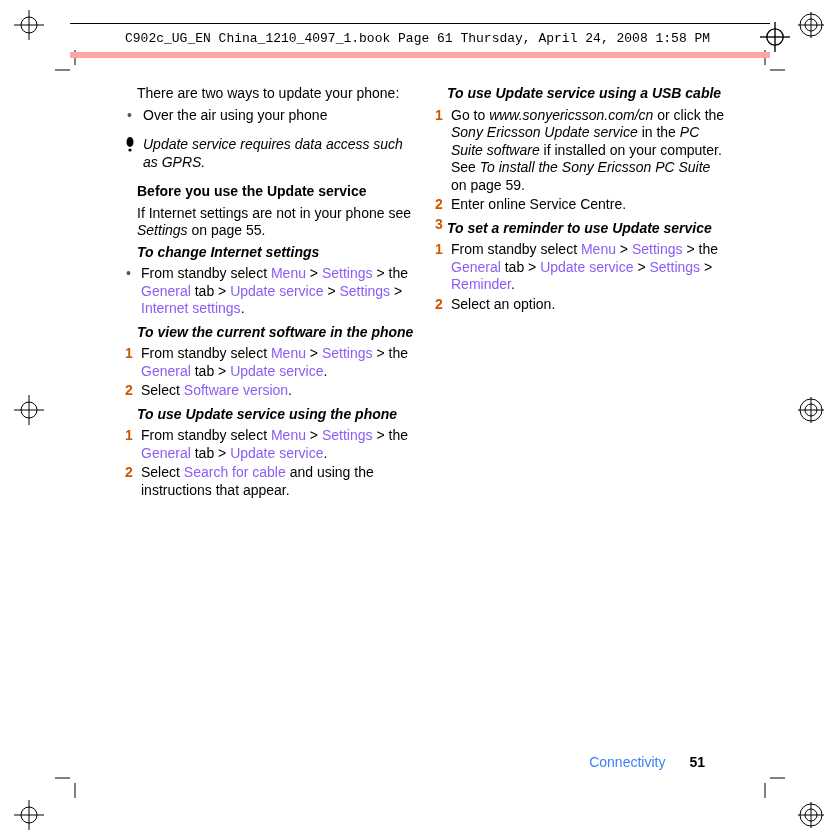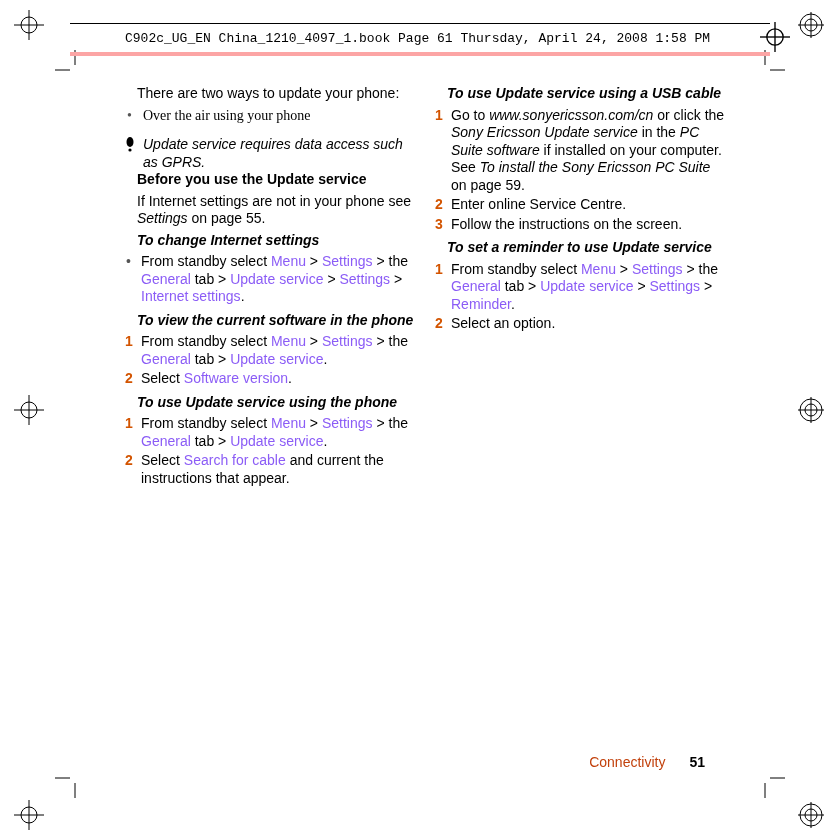--- a/index.html
+++ b/index.html
@@ -18,21 +18,21 @@
     width: 30px;
     height: 30px;
   }
   .reg-mark svg { width: 30px; height: 30px; }
   .header-line {
     position: absolute;
     top: 23px;
     left: 70px;
     right: 70px;
     border-top: 1px solid #000;
-    border-bottom: 4px solid #fca5a5;
+    border-bottom: 6px solid #fca5a5;
     height: 28px;
     display: flex;
     align-items: center;
     font-family: "Courier New", monospace;
     font-size: 13px;
     padding-left: 55px;
   }
   .crop-mark {
     position: absolute;
     width: 40px;
@@ -49,38 +49,38 @@
     column-fill: auto;
     height: 480px;
     line-height: 1.25;
   }
   .content p { margin: 0 0 4px 12px; }
   .intro { margin-bottom: 6px; }
   .bullet-list {
     list-style: none;
     padding: 0;
     margin: 0 0 12px 0;
-    font-family: Liberation Serif, serif;
   }
   .bullet-list li {
     position: relative;
     padding-left: 18px;
     margin-bottom: 2px;
   }
   .bullet-list li::before {
     content: "•";
     position: absolute;
     left: 2px;
     color: #555;
     font-size: 14px;
   }
   .note-row {
     display: flex;
     align-items: flex-start;
     gap: 8px;
+    margin-bottom: 12px;
   }
   .note-icon svg { width: 10px; height: 16px; }
   .note-text { font-style: italic; flex: 1; }
   .subheading {
     font-weight: bold;
     margin-top: 6px;
     margin-bottom: 2px;
   }
   .subheading-italic {
     font-weight: bold;
@@ -122,21 +122,21 @@
     font-size: 14px;
   }
   .hl { color: #8b5cf6; }
   .it { font-style: italic; text-align: center; }
   .footer {
     position: absolute;
     bottom: 70px;
     right: 135px;
     font-size: 14px;
   }
-  .footer .sect { color: #c2410c; margin-right: 24px; }
+  .footer .sect { color: #3b82f6; margin-right: 24px; }
   .footer .pnum { font-weight: bold; }
   .no-break { break-inside: avoid; }
 </style>
 </head>
 <body>
 
 <div class="reg-mark" style="top:10px; left:14px;">
   <svg viewBox="0 0 30 30">
       <line x1="15" y1="0" x2="15" y2="30" stroke="#000"></line>
       <line x1="0" y1="15" x2="30" y2="15" stroke="#000"></line>
@@ -254,30 +254,30 @@
     <ul class="step-list">
       <li><span class="num">1</span><span>From standby select </span><span class="hl">Menu</span><span> &gt; </span><span class="hl">Settings</span><span> &gt; the </span><span class="hl">General</span><span> tab &gt; </span><span class="hl">Update service</span><span>.</span></li>
       <li><span class="num">2</span><span>Select </span><span class="hl">Software version</span><span>.</span></li>
     </ul>
   </div>
 
   <div class="no-break">
     <p class="subheading-italic" style="margin-top:0;">To use Update service using the phone</p>
     <ul class="step-list">
       <li><span class="num">1</span><span>From standby select </span><span class="hl">Menu</span><span> &gt; </span><span class="hl">Settings</span><span> &gt; the </span><span class="hl">General</span><span> tab &gt; </span><span class="hl">Update service</span><span>.</span></li>
-      <li><span class="num">2</span><span>Select </span><span class="hl">Search for cable</span><span> and current the instructions that appear.</span></li>
+      <li><span class="num">2</span><span>Select </span><span class="hl">Search for cable</span><span> and using the instructions that appear.</span></li>
     </ul>
   </div>
 
   <div class="no-break">
     <p class="subheading-italic">To use Update service using a USB cable</p>
     <ul class="step-list">
       <li><span class="num">1</span><span>Go to </span><span class="it">www.sonyericsson.com/cn</span><span> or click the </span><span class="it">Sony Ericsson Update service</span><span> in the </span><span class="it">PC Suite software</span><span> if installed on your computer. See </span><span class="it">To install the Sony Ericsson PC Suite</span><span> on page 59.</span></li>
       <li><span class="num">2</span><span>Enter online Service Centre.</span></li>
-      <li><span class="num">3</span><span>Follow the instructions on the screen.</span></li>
+      <li><span class="num">3</span></li>
     </ul>
   </div>
 
   <div class="no-break">
     <p class="subheading-italic">To set a reminder to use Update service</p>
     <ul class="step-list">
       <li><span class="num">1</span><span>From standby select </span><span class="hl">Menu</span><span> &gt; </span><span class="hl">Settings</span><span> &gt; the </span><span class="hl">General</span><span> tab &gt; </span><span class="hl">Update service</span><span> &gt; </span><span class="hl">Settings</span><span> &gt; </span><span class="hl">Reminder</span><span>.</span></li>
       <li><span class="num">2</span><span>Select an option.</span></li>
     </ul>
   </div>

